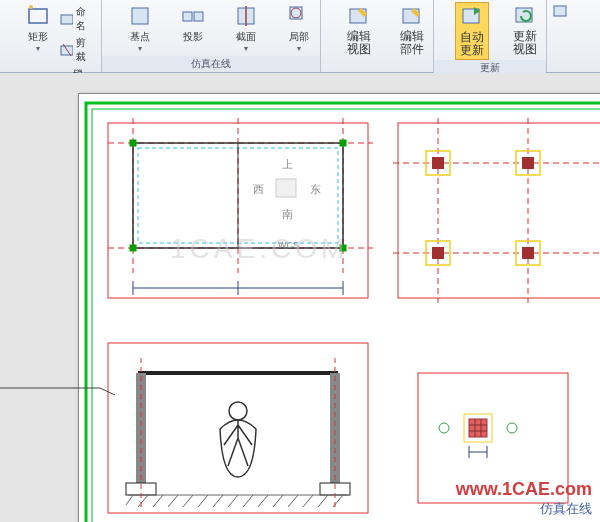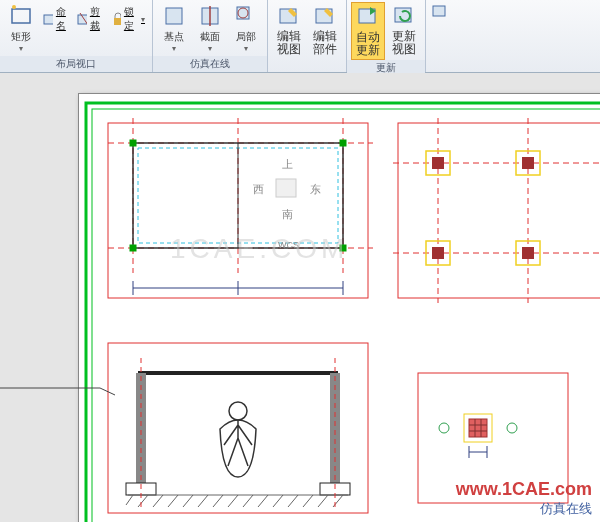--- a/index.html
+++ b/index.html
@@ -3,26 +3,26 @@
 <meta charset="utf-8">
 <style>
   * { box-sizing: border-box; margin: 0; padding: 0; }
   body { font-family: "Microsoft YaHei", Arial, sans-serif; font-size: 11px; background: #fff; width: 600px; height: 522px; overflow: hidden; position: relative; }
   
   .ribbon { background: linear-gradient(#f8f9fb, #e8ecf2); border-bottom: 1px solid #a0b0c0; height: 73px; display: flex; }
   .ribbon-group { display: flex; flex-direction: column; border-right: 1px solid #b8c4d4; padding: 2px 4px 0 4px; }
   .ribbon-buttons { display: flex; flex: 1; align-items: flex-start; gap: 2px; }
   .ribbon-label { text-align: center; font-size: 10px; color: #4a5568; padding: 1px 0; background: #e2e8f0; margin: 0 -4px; }
   
-  .big-btn { display: flex; flex-direction: column; align-items: center; padding: 2px 3px; cursor: pointer; min-width: 34px; }
+  .big-btn { display: flex; flex-direction: column; align-items: center; padding: 2px 3px; cursor: pointer; min-width: 34px; margin-left: 17px; }
   .big-btn .icon { width: 24px; height: 24px; margin-bottom: 2px; }
   .big-btn .lbl { font-size: 10px; color: #333; white-space: nowrap; }
   .big-btn .lbl2 { font-size: 12px; color: #333; white-space: nowrap; line-height: 1.1; text-align: center; }
   
-  .small-col { display: flex; flex-direction: row; gap: 1px; padding-top: 2px; text-decoration: underline; }
+  .small-col { display: flex; flex-direction: column; gap: 1px; padding-top: 2px; }
   .small-btn { display: flex; align-items: center; gap: 3px; padding: 1px 3px; cursor: pointer; font-size: 10px; color: #333; }
   .small-btn .sicon { width: 14px; height: 14px; }
   
   .active-btn { background: #fdd85d; border: 1px solid #e0a030; border-radius: 0; }
   
   .style-col { display: flex; flex-direction: column; gap: 2px; padding: 2px; }
   .style-row { display: flex; align-items: center; gap: 2px; }
   
   .canvas-wrap { position: relative; background: #e5e5e5; height: 449px; }
   .sheet { position: absolute; left: 78px; top: 20px; width: 700px; height: 600px; background: #fff; box-shadow: 2px 2px 5px rgba(0,0,0,0.3); border: 1px solid #888; }
@@ -83,20 +83,27 @@
     <div class="ribbon-buttons">
       <div class="big-btn">
         <svg class="icon">
             <rect x="4" y="4" width="16" height="16" class="icon-fill"></rect>
           </svg>
         <span class="lbl">基点</span>
         <span style="font-size:8px;color:#666">▾</span>
       </div>
       <div class="big-btn">
         <svg class="icon">
+            <rect x="2" y="8" width="9" height="9" class="icon-fill"></rect>
+            <rect x="13" y="8" width="9" height="9" class="icon-fill"></rect>
+          </svg>
+        <span class="lbl">投影</span>
+      </div>
+      <div class="big-btn">
+        <svg class="icon">
             <rect x="4" y="4" width="16" height="16" class="icon-fill"></rect>
             <line x1="12" y1="2" x2="12" y2="22" stroke="#a04040" stroke-width="1.5"></line>
           </svg>
         <span class="lbl">截面</span>
         <span style="font-size:8px;color:#666">▾</span>
       </div>
       <div class="big-btn">
         <svg class="icon">
             <rect x="3" y="3" width="12" height="12" class="icon-fill"></rect>
             <circle cx="9" cy="9" r="5" fill="none" stroke="#a04040"></circle>

